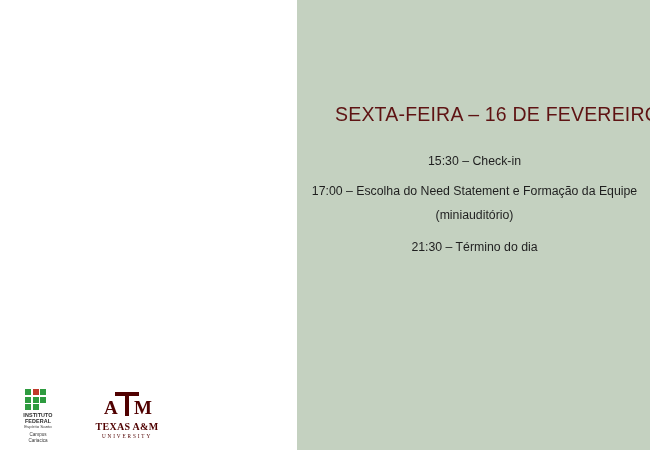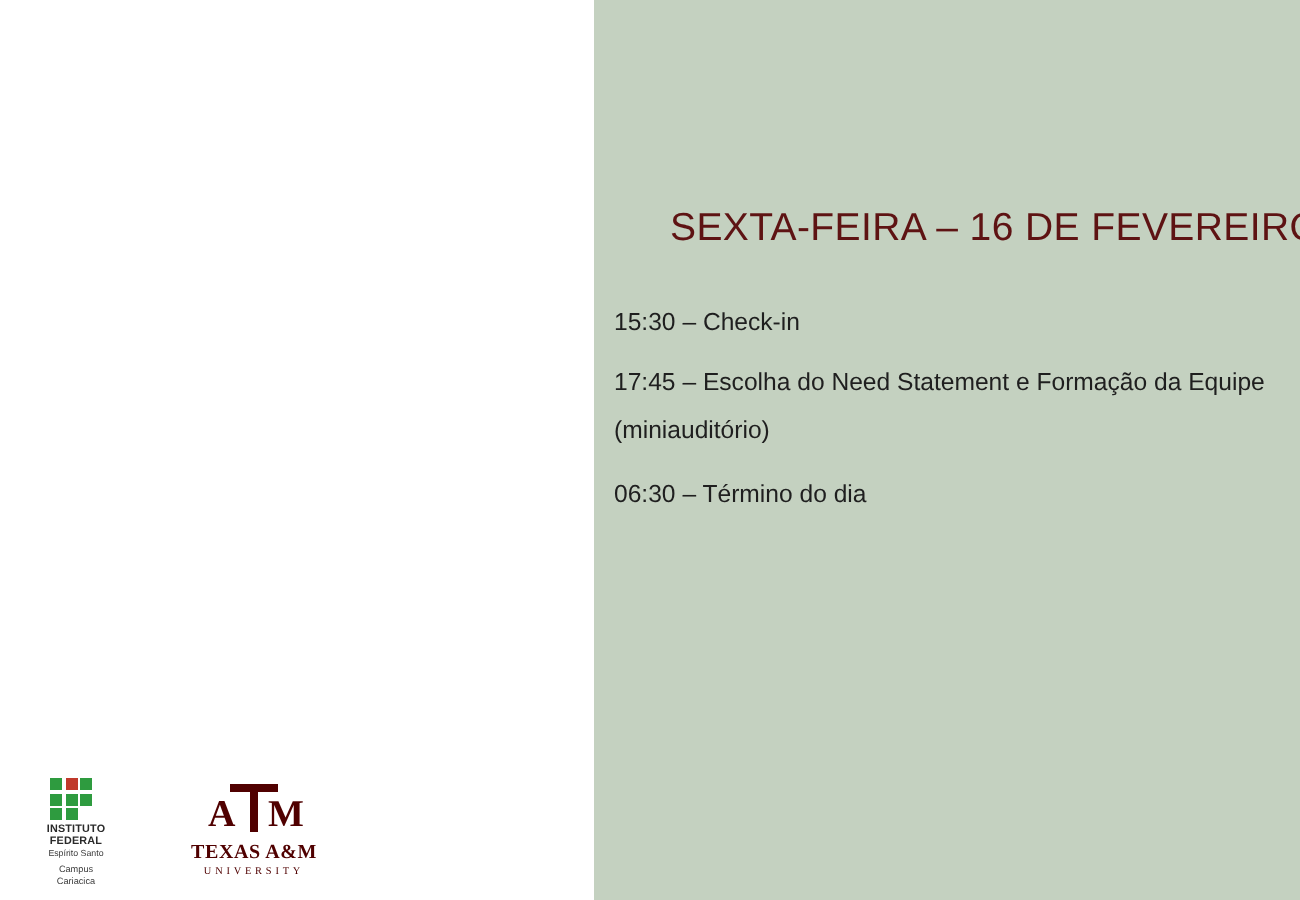--- a/index.html
+++ b/index.html
@@ -202,20 +202,21 @@
     font-size: 19.5px;
     color: #5e1313;
     letter-spacing: 0.2px;
     white-space: nowrap;
   }
   #schedule-list {
     position: absolute;
     left: 307px;
     top: 155px;
     width: 335px;
+    text-align: center;
   }
   .sched-line {
     font-family: "Liberation Sans", sans-serif;
     font-size: 12.3px;
     color: #1f1f1f;
     line-height: 1.0;
     margin-bottom: 13px;
     white-space: nowrap;
   }
   .sched-line.wrapped {
@@ -267,17 +268,17 @@
         <span class="tamu-l2">UNIVERSITY</span>
       </div>
     </div>
 
   </div>
 
   <div id="schedule-title">SEXTA-FEIRA – 16 DE FEVEREIRO</div>
 
   <div id="schedule-list">
     <div class="sched-line">15:30 – Check-in</div>
-    <div class="sched-line wrapped">17:45 – Escolha do Need Statement e Formação da Equipe (miniauditório)</div>
-    <div class="sched-line" style="margin-top:13px">06:30 – Término do dia</div>
+    <div class="sched-line wrapped">17:00 – Escolha do Need Statement e Formação da Equipe (miniauditório)</div>
+    <div class="sched-line" style="margin-top:13px">21:30 – Término do dia</div>
   </div>
 
 </div>
 
 </body></html>

